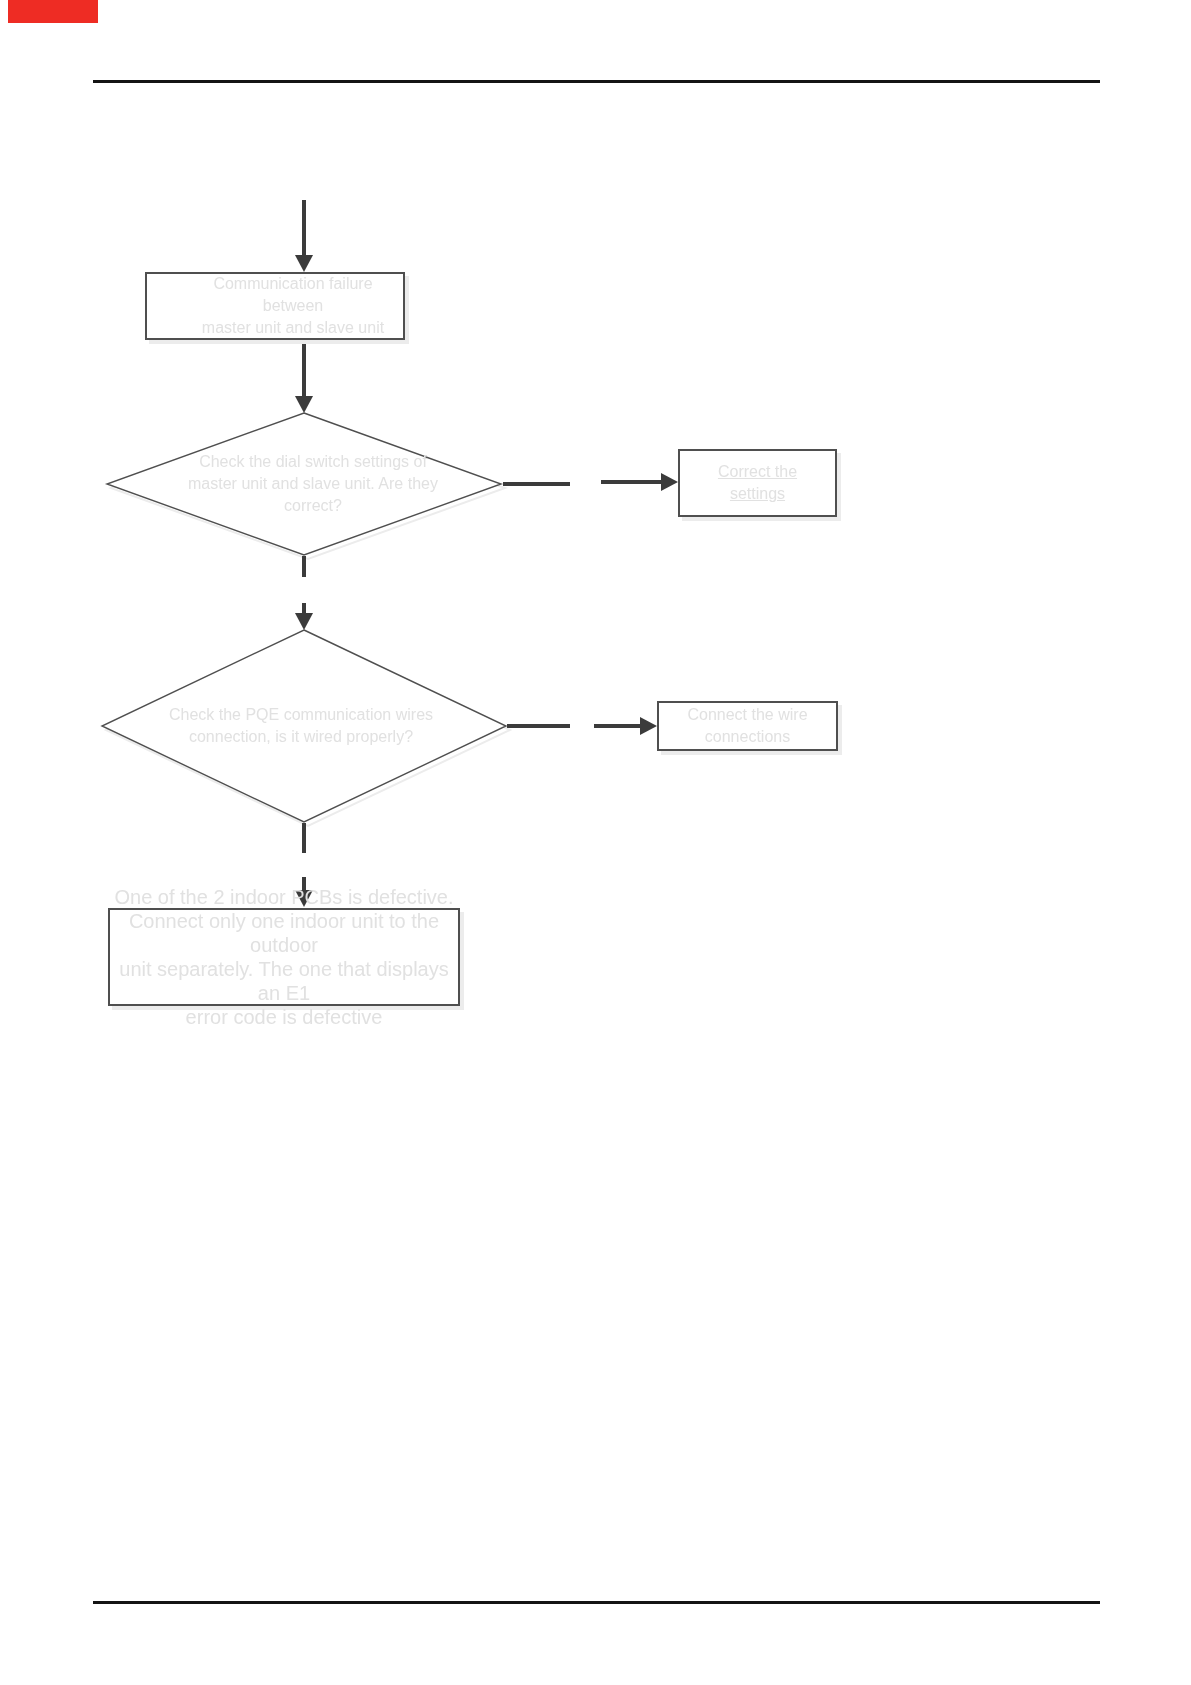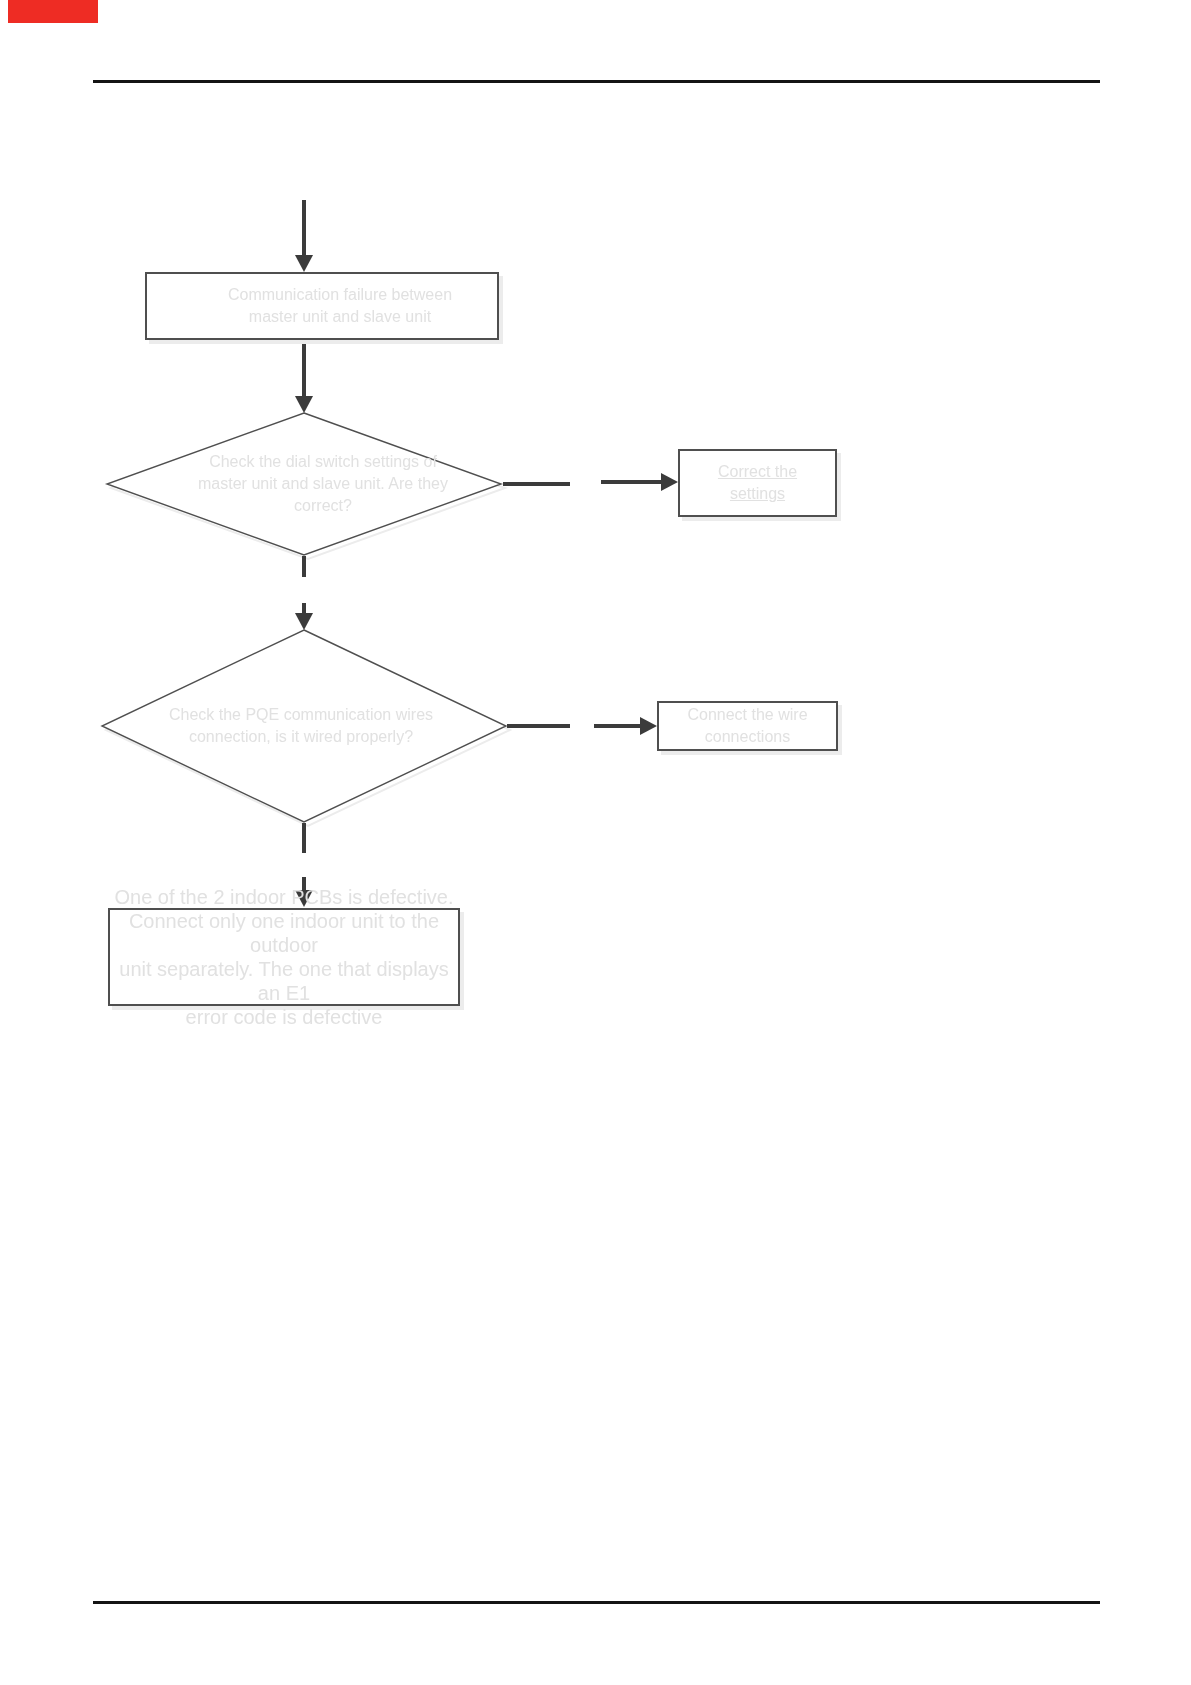--- a/index.html
+++ b/index.html
@@ -63,22 +63,22 @@
     background: #ffffff;
     box-shadow: 4px 4px 0 0 var(--shadow);
   }
   .pill {
     border: 1px solid #5a5a5a;
     border-radius: 26px;
     background: #ffffff;
     box-shadow: 3px 3px 0 0 var(--shadow);
   }
   .n-start      { left: 215px; top: 149px; width: 178px; height: 51px; }
-  .n-problem    { left: 145px; top: 272px; width: 354px; height: 68px; padding-left: 36px; }
-  .n-decision1  { left: 168px; top: 418px; width: 310px; height: 132px; }
+  .n-problem    { left: 145px; top: 272px; width: 260px; height: 68px; padding-left: 36px; }
+  .n-decision1  { left: 158px; top: 418px; width: 310px; height: 132px; }
   .n-action1    { left: 678px; top: 449px; width: 159px; height: 68px; text-decoration: underline; }
   .n-decision2  { left: 116px; top: 650px; width: 370px; height: 152px; }
   .n-action2    { left: 657px; top: 701px; width: 181px; height: 50px; }
   .n-conclusion { left: 108px; top: 908px; width: 352px; height: 98px;
                   font-size: 20px; line-height: 24px; }
 </style>
 </head>
 <body>
 
 <div class="page">

